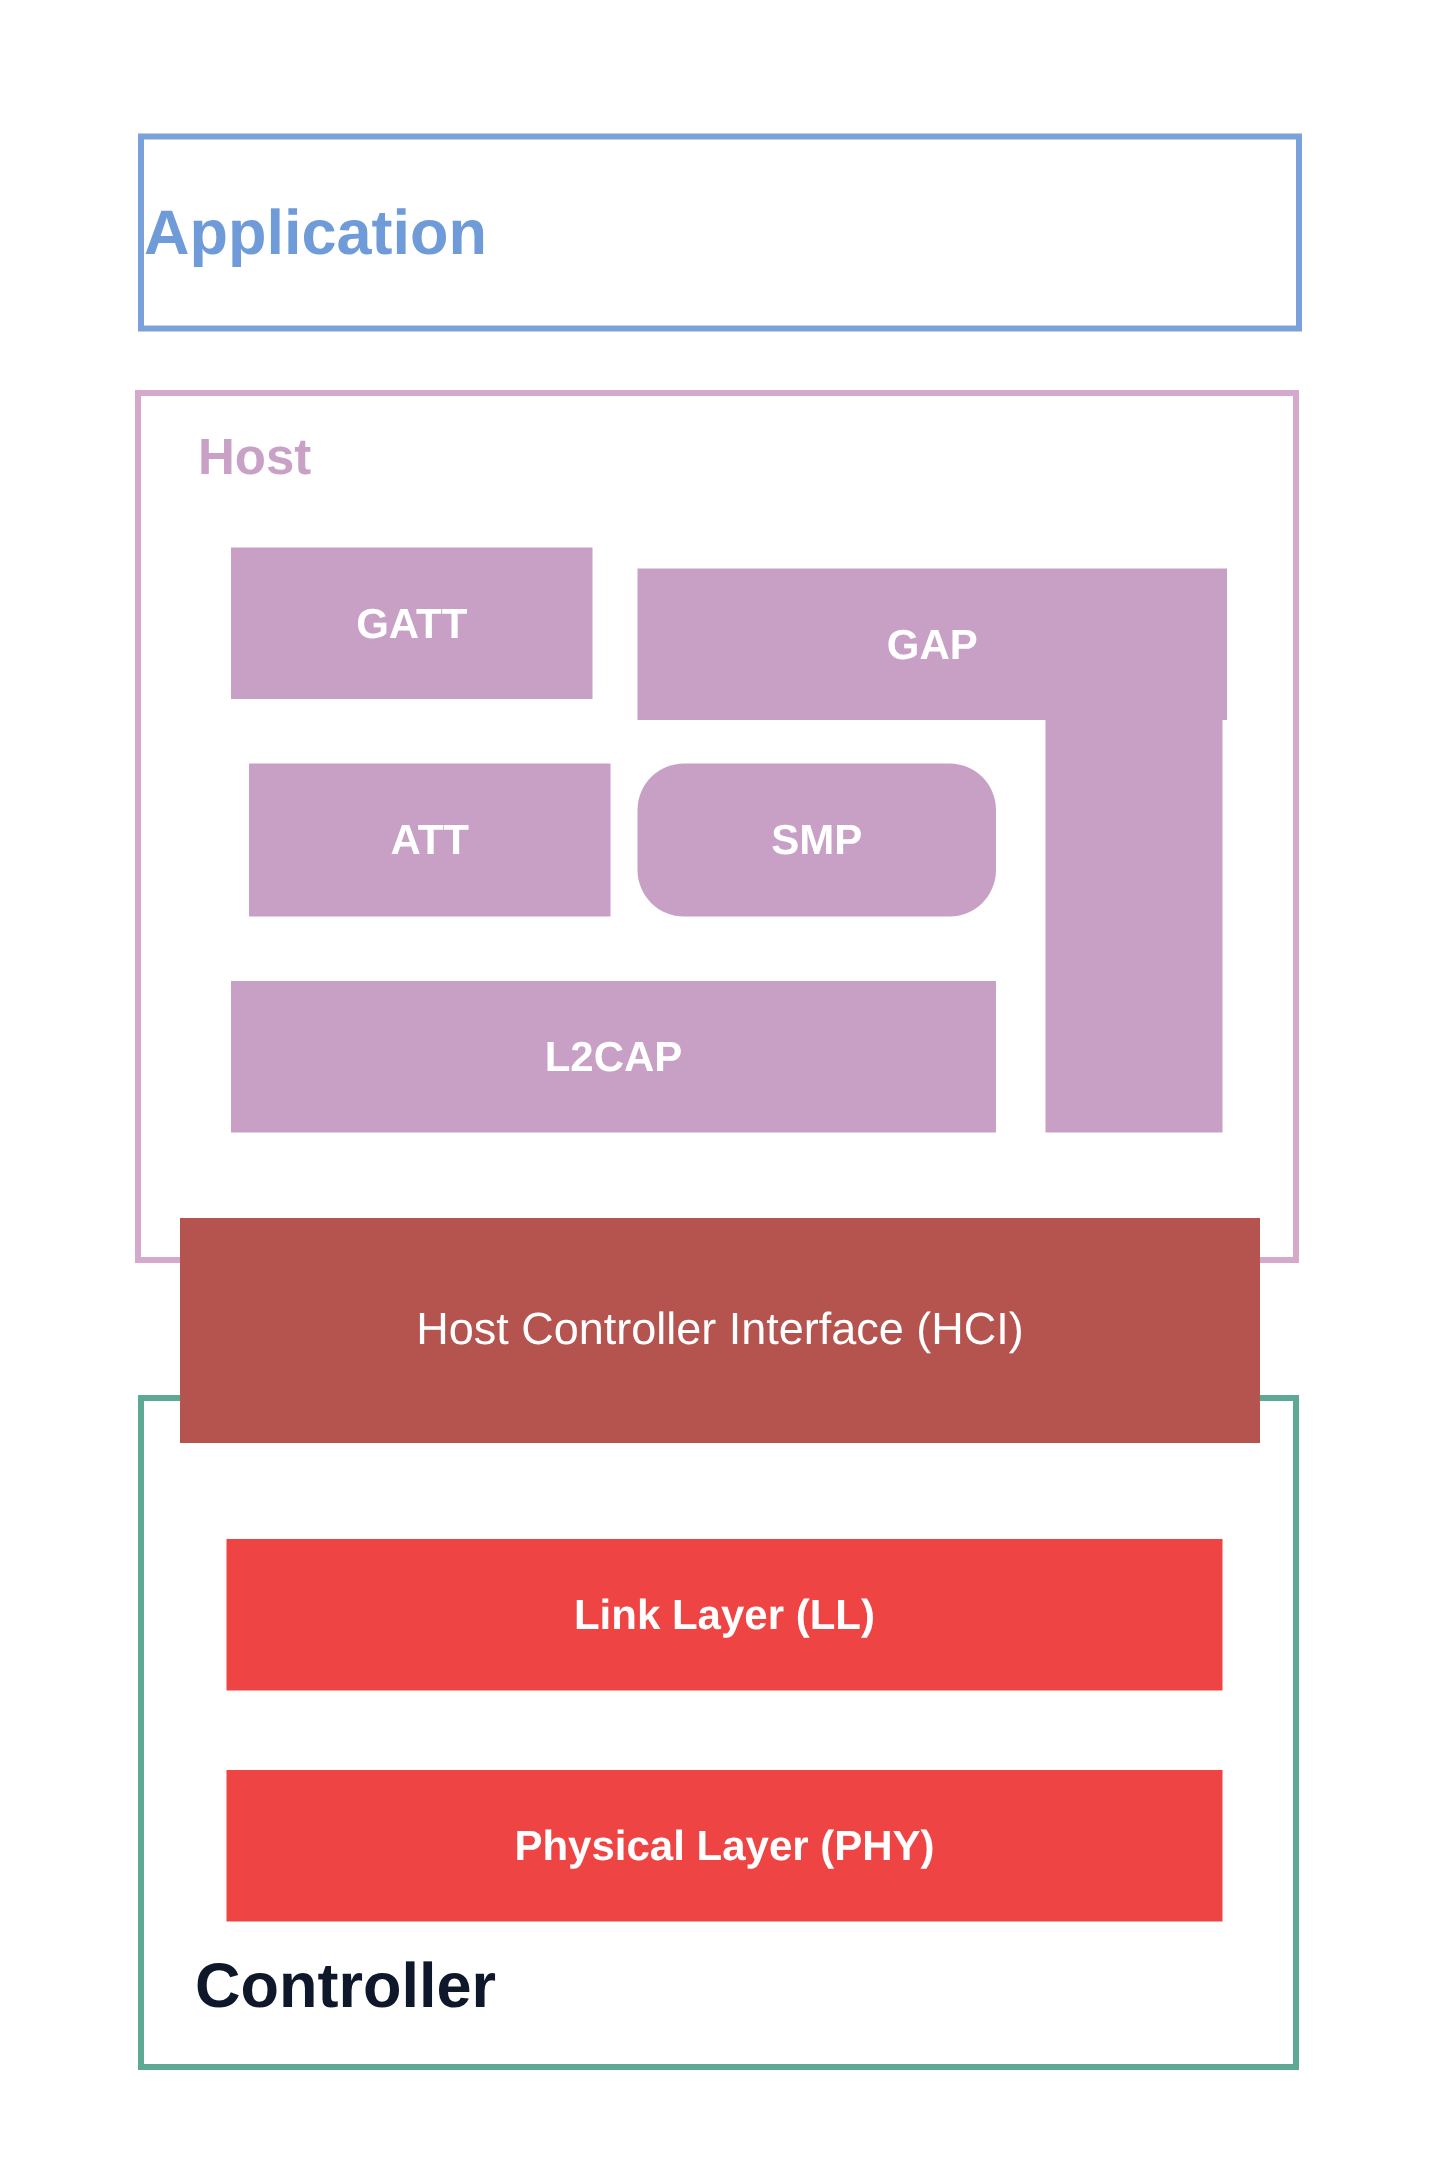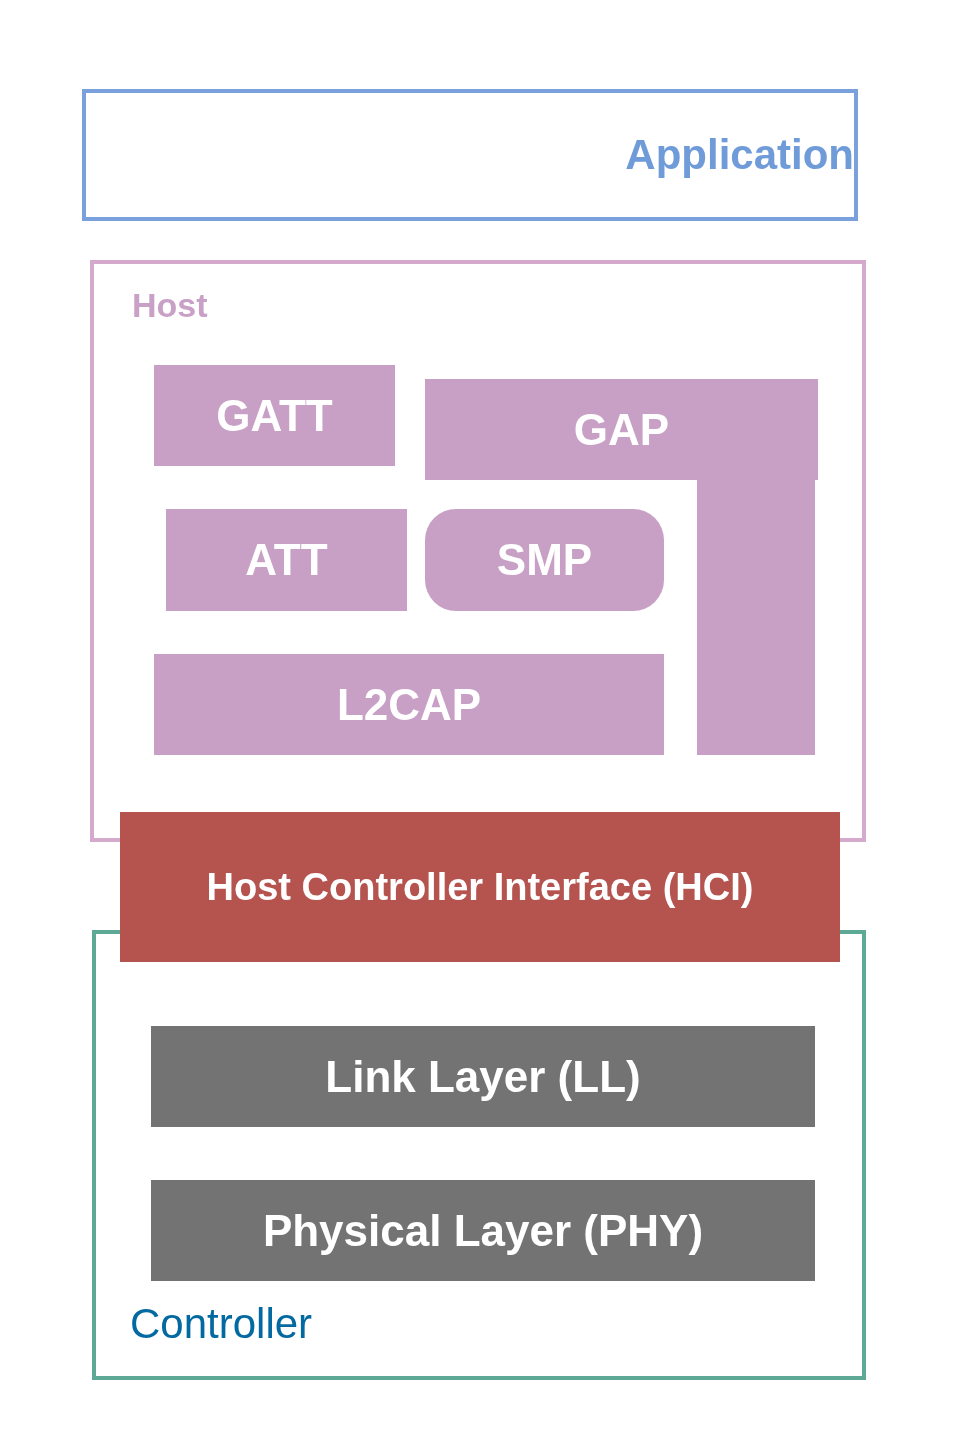--- a/index.html
+++ b/index.html
@@ -12,64 +12,64 @@
     position: relative;
     width: 960px;
     height: 1443px;
     background: #ffffff;
     overflow: hidden;
   }
   .abs { position: absolute; box-sizing: border-box; }
 
   
   .app-box {
-    left: 82px; top: 89px; width: 776px; height: 132px;
+    left: 92px; top: 89px; width: 776px; height: 132px;
     border: 4px solid #7aa1db;
-    display: flex; align-items: center; justify-content: flex-end;
+    display: flex; align-items: center; justify-content: flex-start;
   }
   .app-label {
     color: #6f9bd9; font-size: 42px; font-weight: bold;
   }
   .host-box {
     left: 90px; top: 260px; width: 776px; height: 582px;
     border: 4px solid #d4a9cc;
   }
   .host-label {
     left: 38px; top: 22px;
     color: #c9a0c6; font-size: 34px; font-weight: bold;
   }
   .controller-box {
     left: 92px; top: 930px; width: 774px; height: 450px;
     border: 4px solid #5ea896;
   }
   .controller-label {
     left: 34px; bottom: 28px;
-    color: #0369a1; font-size: 42px; font-weight: normal; margin-top: 32px;
+    color: #0f172a; font-size: 42px; font-weight: bold; margin-top: 32px;
   }
 
   
   .block {
     display: flex; align-items: center; justify-content: center;
-    color: #ffffff; font-size: 44px; font-weight: bold;
+    color: #ffffff; font-size: 28px; font-weight: bold;
   }
   .host-fill { background: #c8a0c5; }
-  .ctrl-fill { background: #737373; }
+  .ctrl-fill { background: #ef4444; }
 
   .gatt  { left: 60px;  top: 101px; width: 241px; height: 101px; }
   .gap-h { left: 331px; top: 115px; width: 393px; height: 101px; }
   .gap-v { left: 603px; top: 202px; width: 118px; height: 289px; }
   .att   { left: 60px;  top: 245px; width: 241px; height: 102px; margin-left: 12px; }
   .smp   { left: 331px; top: 245px; width: 239px; height: 102px; border-radius: 31px; }
   .l2cap { left: 60px;  top: 390px; width: 510px; height: 101px; }
 
   .hci {
     left: 120px; top: 812px; width: 720px; height: 150px;
     background: #b5534f; z-index: 5;
     display: flex; align-items: center; justify-content: center;
-    color: #ffffff; font-size: 38px; font-weight: bold;
+    color: #ffffff; font-size: 30px; font-weight: normal;
   }
 
   .ll  { left: 55px; top: 92px;  width: 664px; height: 101px; }
   .phy { left: 55px; top: 246px; width: 664px; height: 101px; }
 </style>
 </head>
 <body>
 
 <div id="canvas">
 

